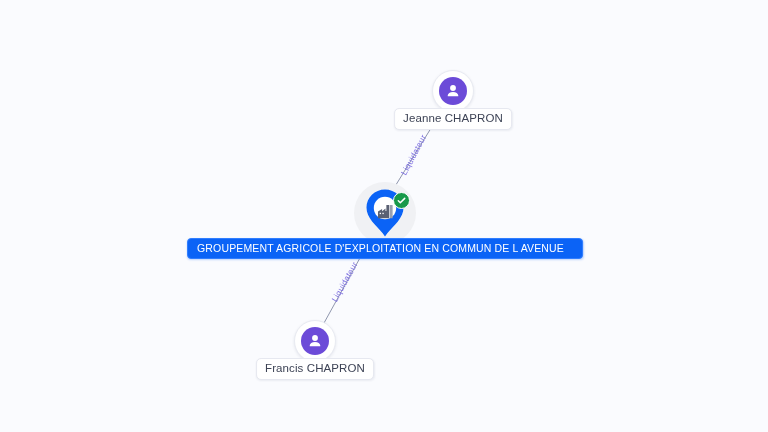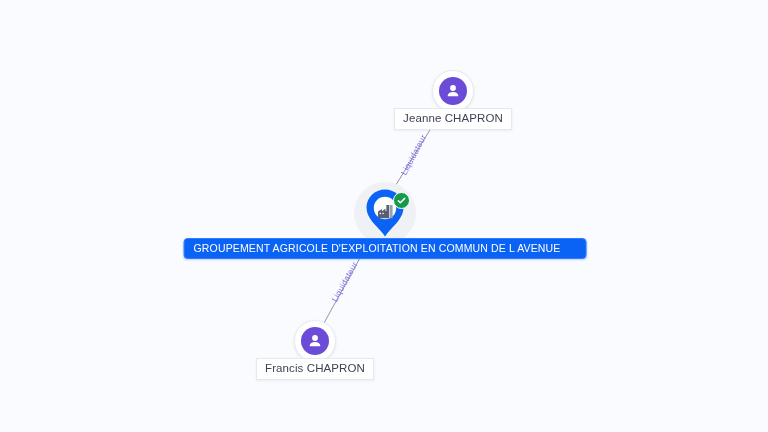--- a/index.html
+++ b/index.html
@@ -60,21 +60,21 @@
     justify-content: center;
   }
   .person-avatar-inner svg { display: block; }
   .person-label {
     position: absolute;
     top: 17px;
     left: 50%;
     transform: translateX(-50%);
     background: #ffffff;
     border: 1px solid #e6e8f0;
-    border-radius: 0;
+    border-radius: 5px;
     padding: 3px 8px 4px 8px;
     font-size: 11.5px;
     line-height: 13px;
     color: #3d4355;
     white-space: nowrap;
     box-shadow: 0 1px 2px rgba(30,40,80,0.07);
     letter-spacing: 0.1px;
   }
 
   
@@ -127,21 +127,21 @@
   }
   .verified-badge svg { display: block; }
   .company-label {
     position: absolute;
     top: 25px;
     left: 50%;
     transform: translateX(-50%);
     background: #0b63f6;
     border: 1px solid #2f7dff;
     border-radius: 4px;
-    padding: 3px 25px 4px 9px;
+    padding: 3px 18px 4px 9px;
     font-size: 10.5px;
     line-height: 12px;
     color: #ffffff;
     white-space: nowrap;
     letter-spacing: 0.15px;
     box-shadow: 0 1px 2px rgba(11,99,246,0.25);
   }
 
   
   .edge-label {

